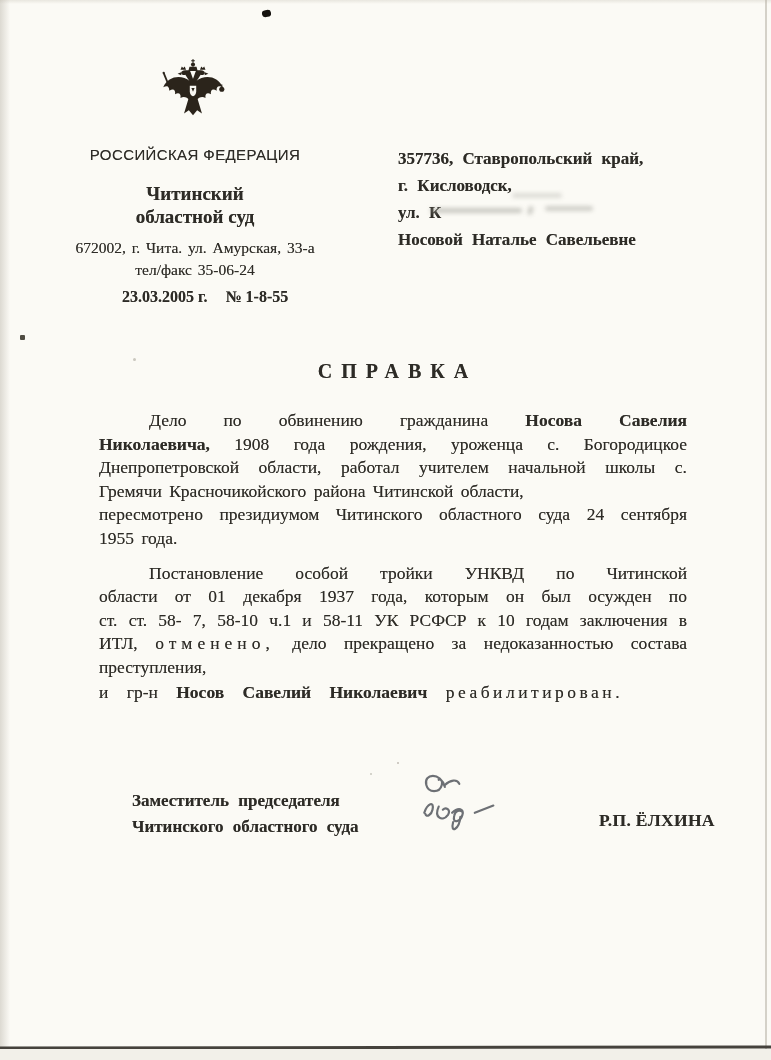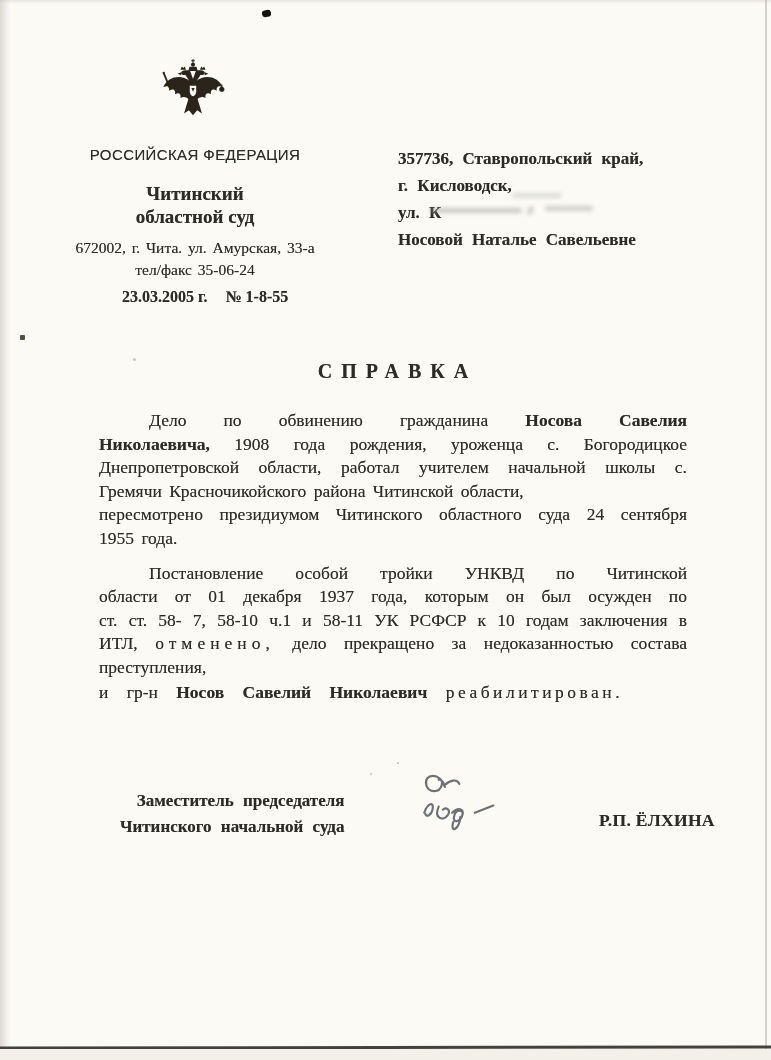--- a/index.html
+++ b/index.html
@@ -56,22 +56,22 @@
   .just{text-align:justify;text-align-last:justify;-moz-text-align-last:justify;}
   .ind{text-indent:50px;}
   .nojust{word-spacing:3px;}
   .gap{margin-top:11px;}
   .sp{letter-spacing:5px;}
   .p3{margin-top:1px;word-spacing:14px;}
   .p3 .sp2{letter-spacing:3.5px;word-spacing:2px;}
   b{font-weight:700;}
 
   
-  .sig-role{position:absolute;left:120px;top:788px;font-weight:700;
-    font-size:17px;line-height:25.5px;word-spacing:5px;text-align:right;}
+  .sig-role{position:absolute;left:132px;top:788px;font-weight:700;
+    font-size:17px;line-height:25.5px;word-spacing:5px;}
   .sig-name{position:absolute;left:599px;top:810px;font-weight:700;
     font-size:17.5px;letter-spacing:.3px;}
   .signature{position:absolute;left:416px;top:764px;width:98px;height:78px;}
 </style>
 </head>
 <body>
 
 <div class="page">
 
   <div class="edge-left"></div>
@@ -165,21 +165,21 @@
     <div class="line p3">
       <span>и</span>
       <span>гр-н</span>
       <b>Носов Савелий Николаевич</b>
       <span class="sp2">реабилитирован.</span>
     </div>
   </div>
 
   <div class="sig-role">
     <div>Заместитель председателя</div>
-    <div>Читинского начальной суда</div>
+    <div>Читинского областного суда</div>
   </div>
 
   <svg class="signature" viewBox="0 0 95 75" aria-hidden="true">
     <g stroke="#4e5259" stroke-width="2.1" fill="none" stroke-linecap="round" opacity=".82">
       <path d="M28 22 C24 7 7 9 10 20 C12 28 23 28 25 20 C26 16 24 14 22 15"></path>
       <path d="M28 20 C33 15 40 14 42 19"></path>
       <path d="M8 47 C11 38 18 35 16 44 C15 49 10 52 9 48"></path>
       <path d="M22 41 C17 52 26 56 31 49 C34 44 29 41 26 44"></path>
       <path d="M35 47 C41 41 47 43 45 49 C43 56 35 58 37 50 C38 45 42 44 45 46"></path>
       <path d="M43 51 C42 63 33 68 36 56"></path>

